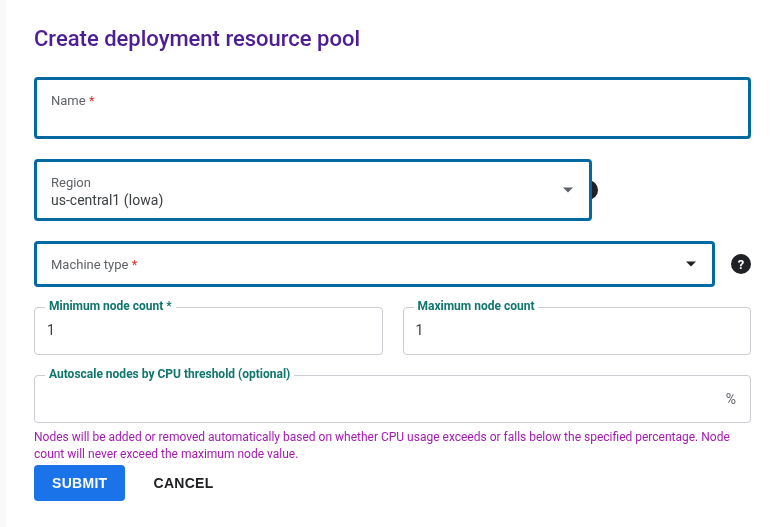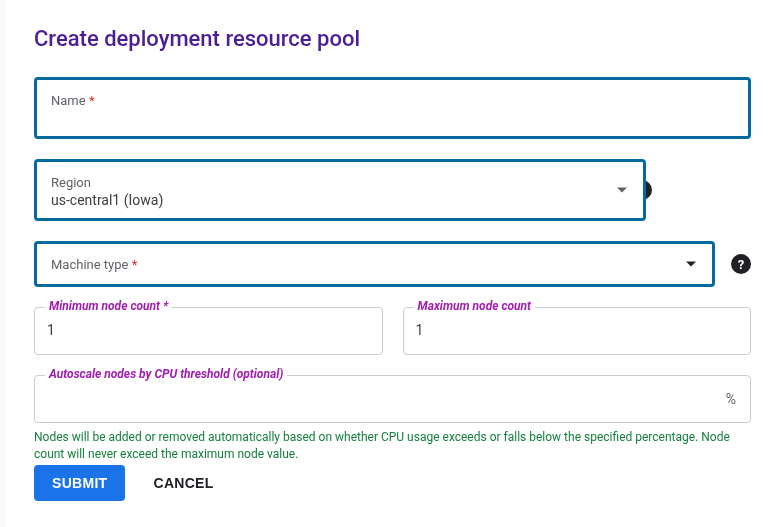--- a/index.html
+++ b/index.html
@@ -19,30 +19,30 @@
       padding: 26px 28px 0 28px;
     }
     .title { font-size: 22px; font-weight: 500; color:#4c1d95; margin-bottom: 26px; }
     .field { position: relative; margin-bottom: 20px; }
     .outlined {
       border: 3px solid #0369a1; border-radius: 4px;
       padding: 14px 14px 10px 14px;
       background:#fff;
       position: relative;
     }
-    .outlined.small { width: 612px; }
+    .outlined.small { width: 558px; }
     .outlined .floating-label {
       font-size: 13px; color:#5f6368;
       line-height: 14px; display:block; margin-bottom: 2px;
     }
     .outlined .value { font-size:14px; color:#3c4043; height:16px;text-align:center; }
     .cut-label {
       position: absolute; top: -9px; left: 10px;
       background: #fff; padding: 0 4px;
-      font-size: 12px; color:#a21caf; font-weight:700;font-style:italic;
+      font-size: 12px; color:#0f766e; font-weight:700;
     }
     .req { color:#d93025; }
     .input-box {
       border: 1px solid #c9ccd0; border-radius: 4px;
       padding: 14px 12px; background:#fff; height:48px;
       position: relative;
     }
     .row-with-help { display:flex; align-items:center; gap:16px; }
     .dropdown-caret {
       position:absolute; right:16px; top:50%; transform:translateY(-50%);
@@ -50,21 +50,21 @@
     }
     .dropdown-caret.black { border-top-color:#202124; }
     .help-icon {
       width:20px;height:20px;border-radius:50%;
       background:#202124;color:#fff;display:flex;align-items:center;justify-content:center;
       font-size:13px;font-weight:700;
       flex:0 0 20px;
     }
     .two-col { display:flex; gap:20px; }
     .two-col .col { flex:1; position:relative; }
-    .field-note { font-size:12px; color:#15803d; margin-top:6px; line-height:1.45; }
+    .field-note { font-size:12px; color:#a21caf; margin-top:6px; line-height:1.45; }
     .suffix { position:absolute; right:14px; top:50%; transform:translateY(-50%); color:#5f6368; font-size:14px; }
     .footer {
       position:absolute; left:28px; bottom:26px;
       display:flex; align-items:center; gap:28px;
     }
     .btn-primary {
       background:#1a73e8; color:#fff; border:none; border-radius:4px;
       padding:10px 18px; font-size:14px; font-weight:700; letter-spacing:.3px;
       cursor:pointer;
     }

